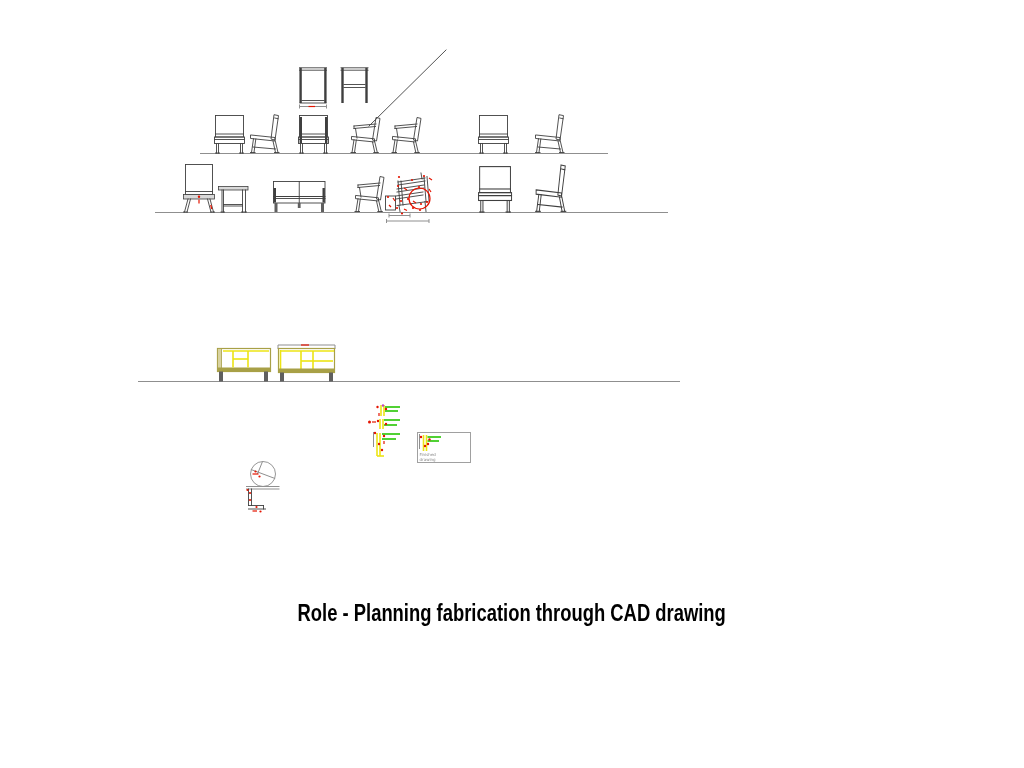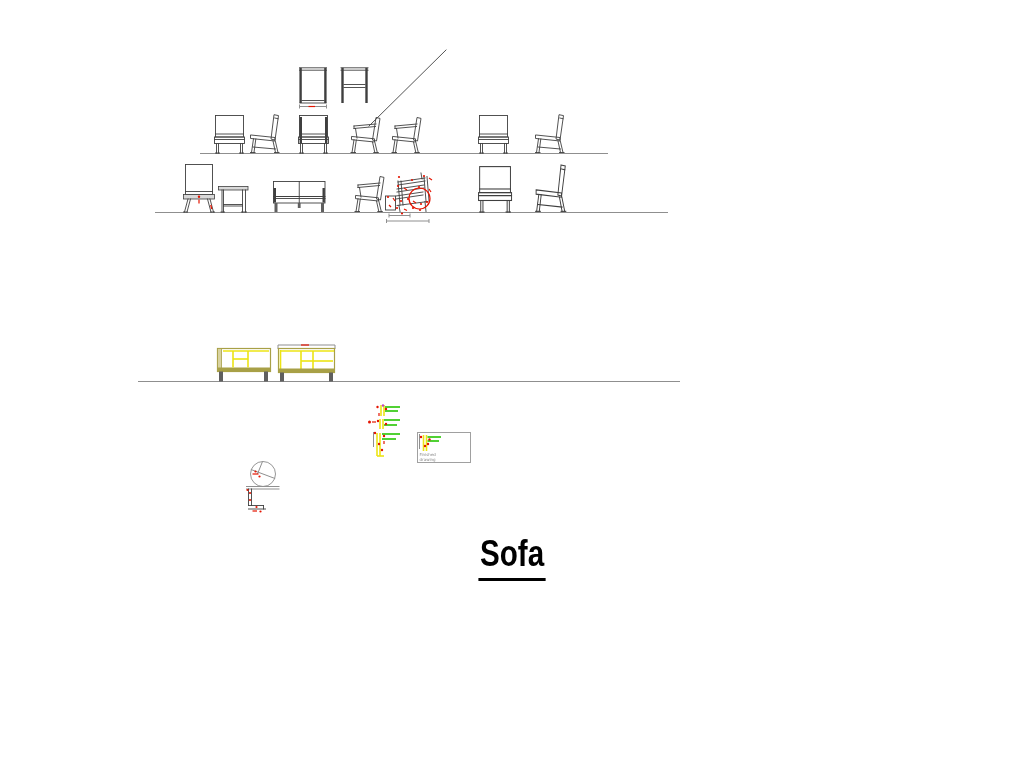--- a/index.html
+++ b/index.html
@@ -317,17 +317,17 @@
       <line class="ln" x1="263.5" y1="505.5" x2="263.5" y2="509"></line>
       <circle class="redf" cx="247.5" cy="490" r="1.1"></circle>
       <circle class="redf" cx="250" cy="493" r="1.1"></circle>
       <circle class="redf" cx="250" cy="500" r="1.1"></circle>
       <circle class="redf" cx="256.5" cy="507" r="1.1"></circle>
       <line class="redl" x1="252.5" y1="511" x2="257" y2="511"></line>
       <circle class="redf" cx="260.5" cy="511.5" r="1.1"></circle>
     </g>
   </svg>
 
-  <div class="slide-title">
-    <span class="title-text">Sofa</span>
+  <div class="slide-subtitle">
+    <span class="subtitle-text">Role - Planning fabrication through CAD drawing</span>
   </div>
 
 </div>
 
 </body></html>

